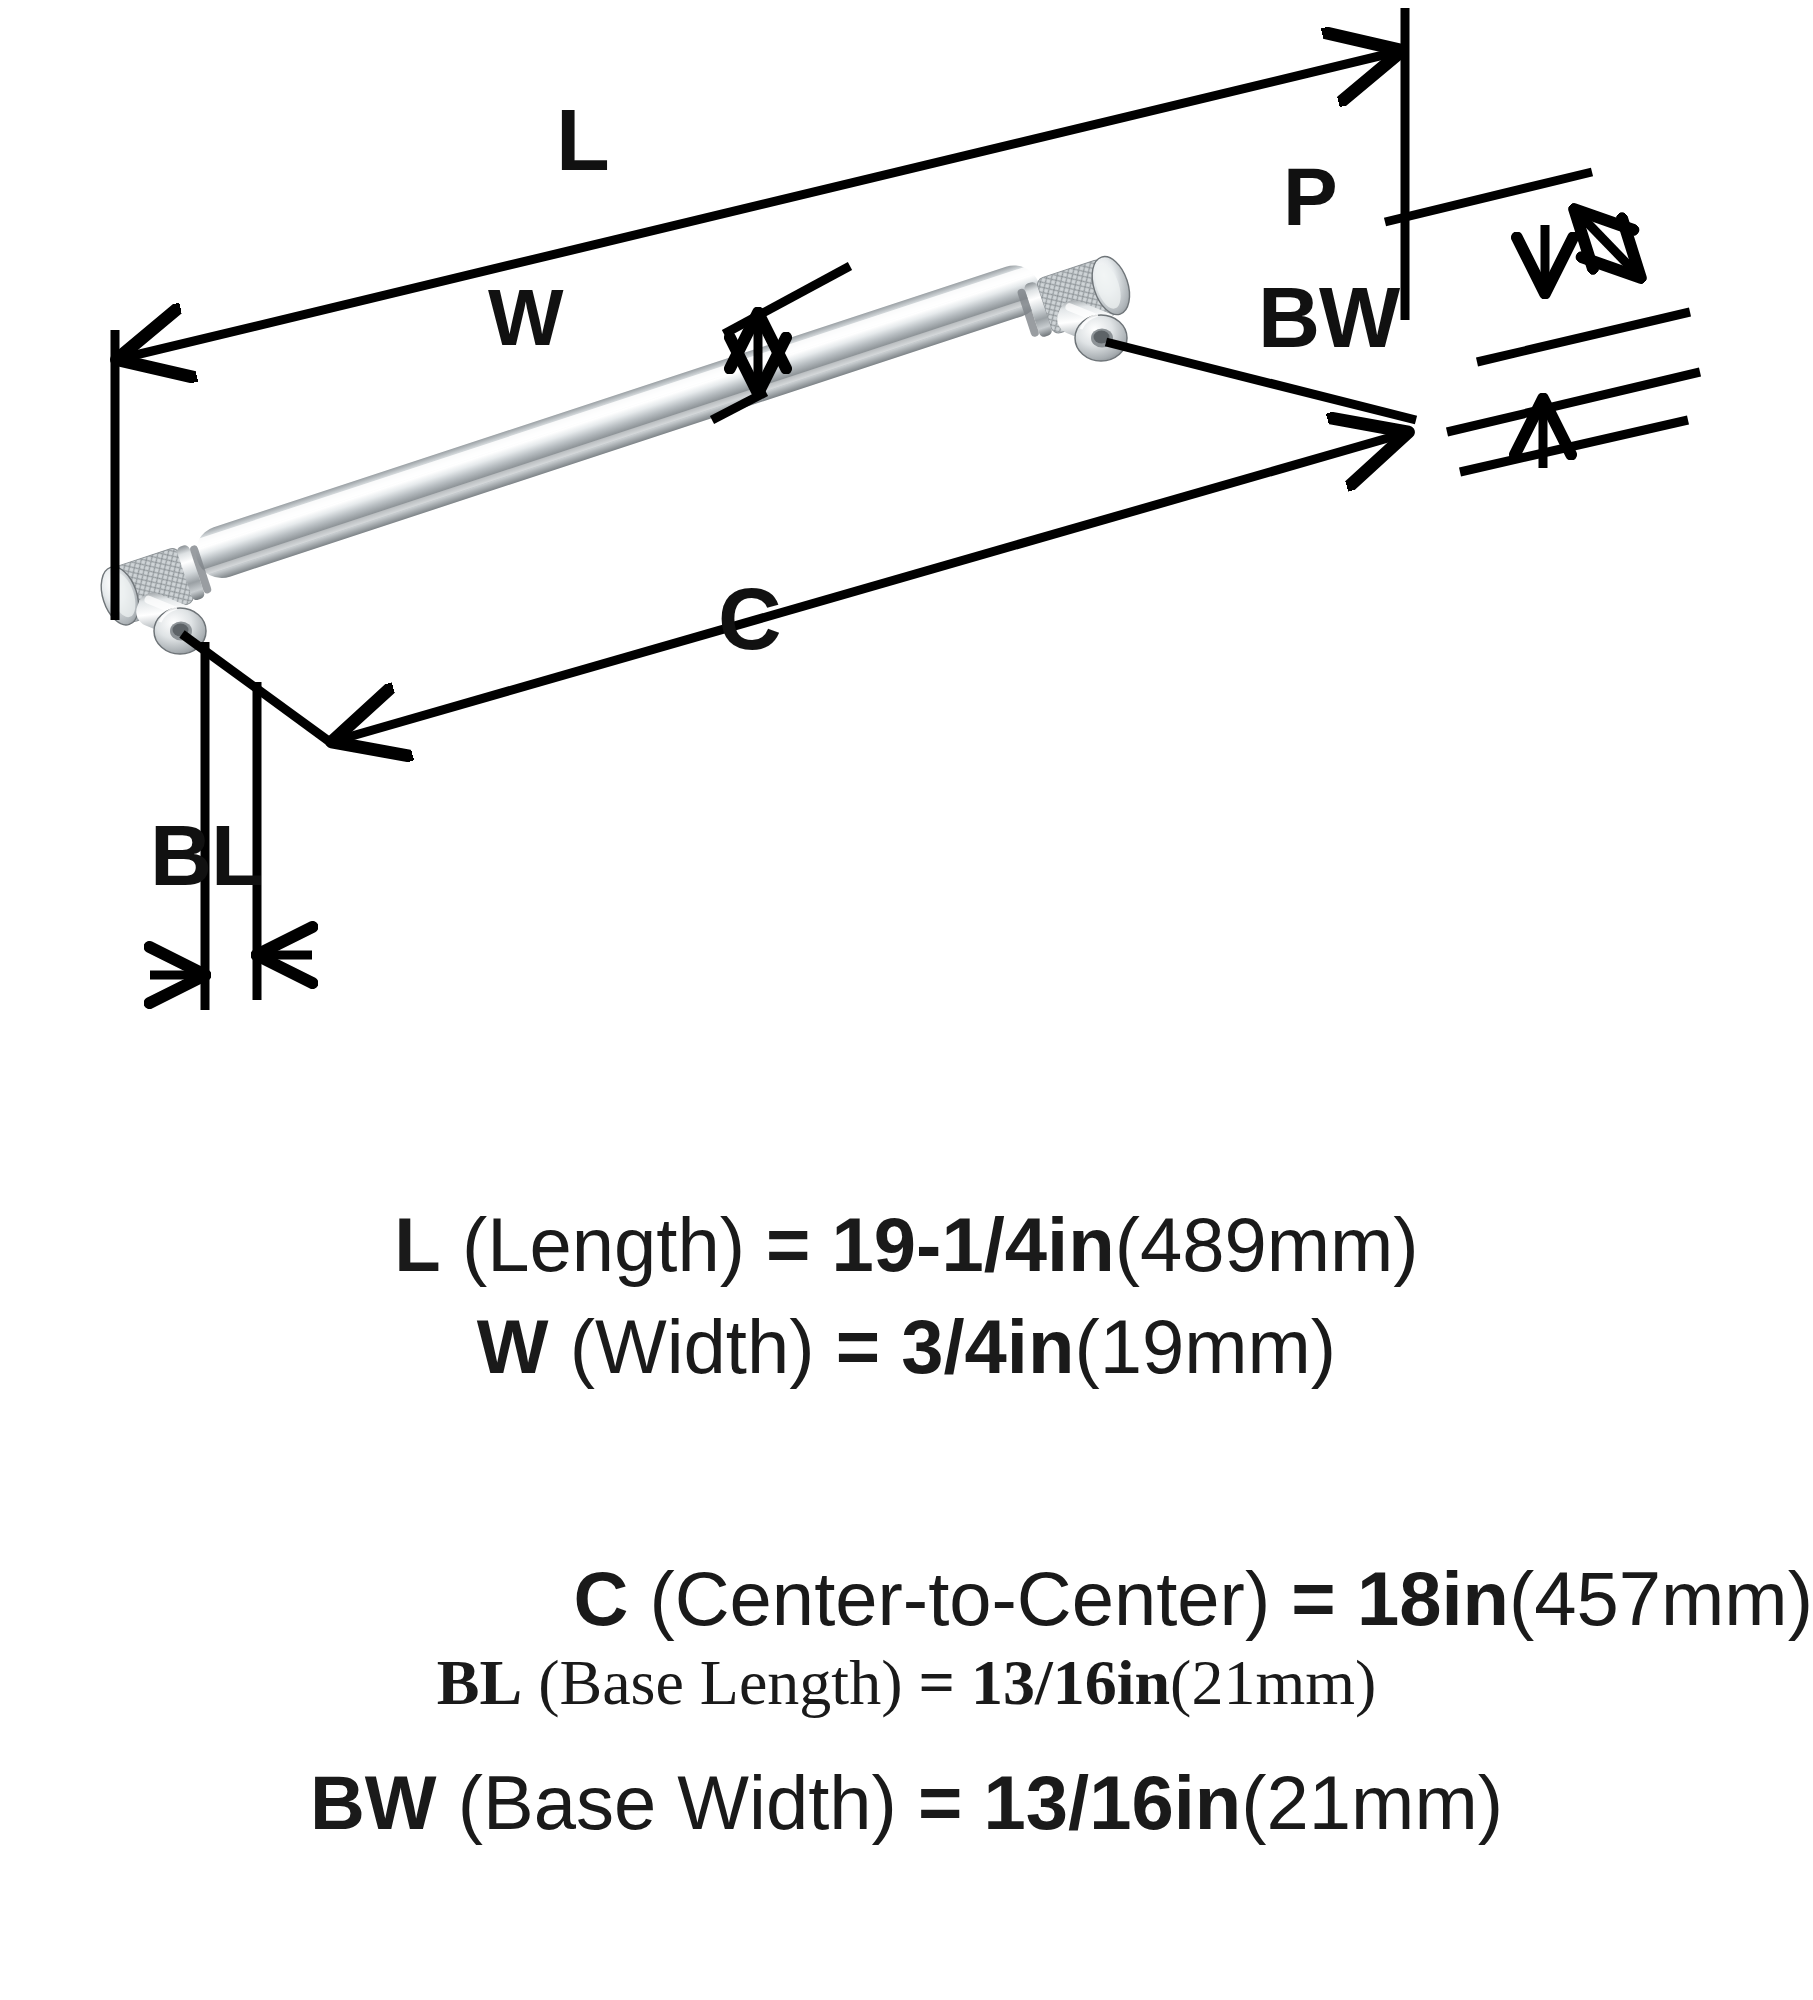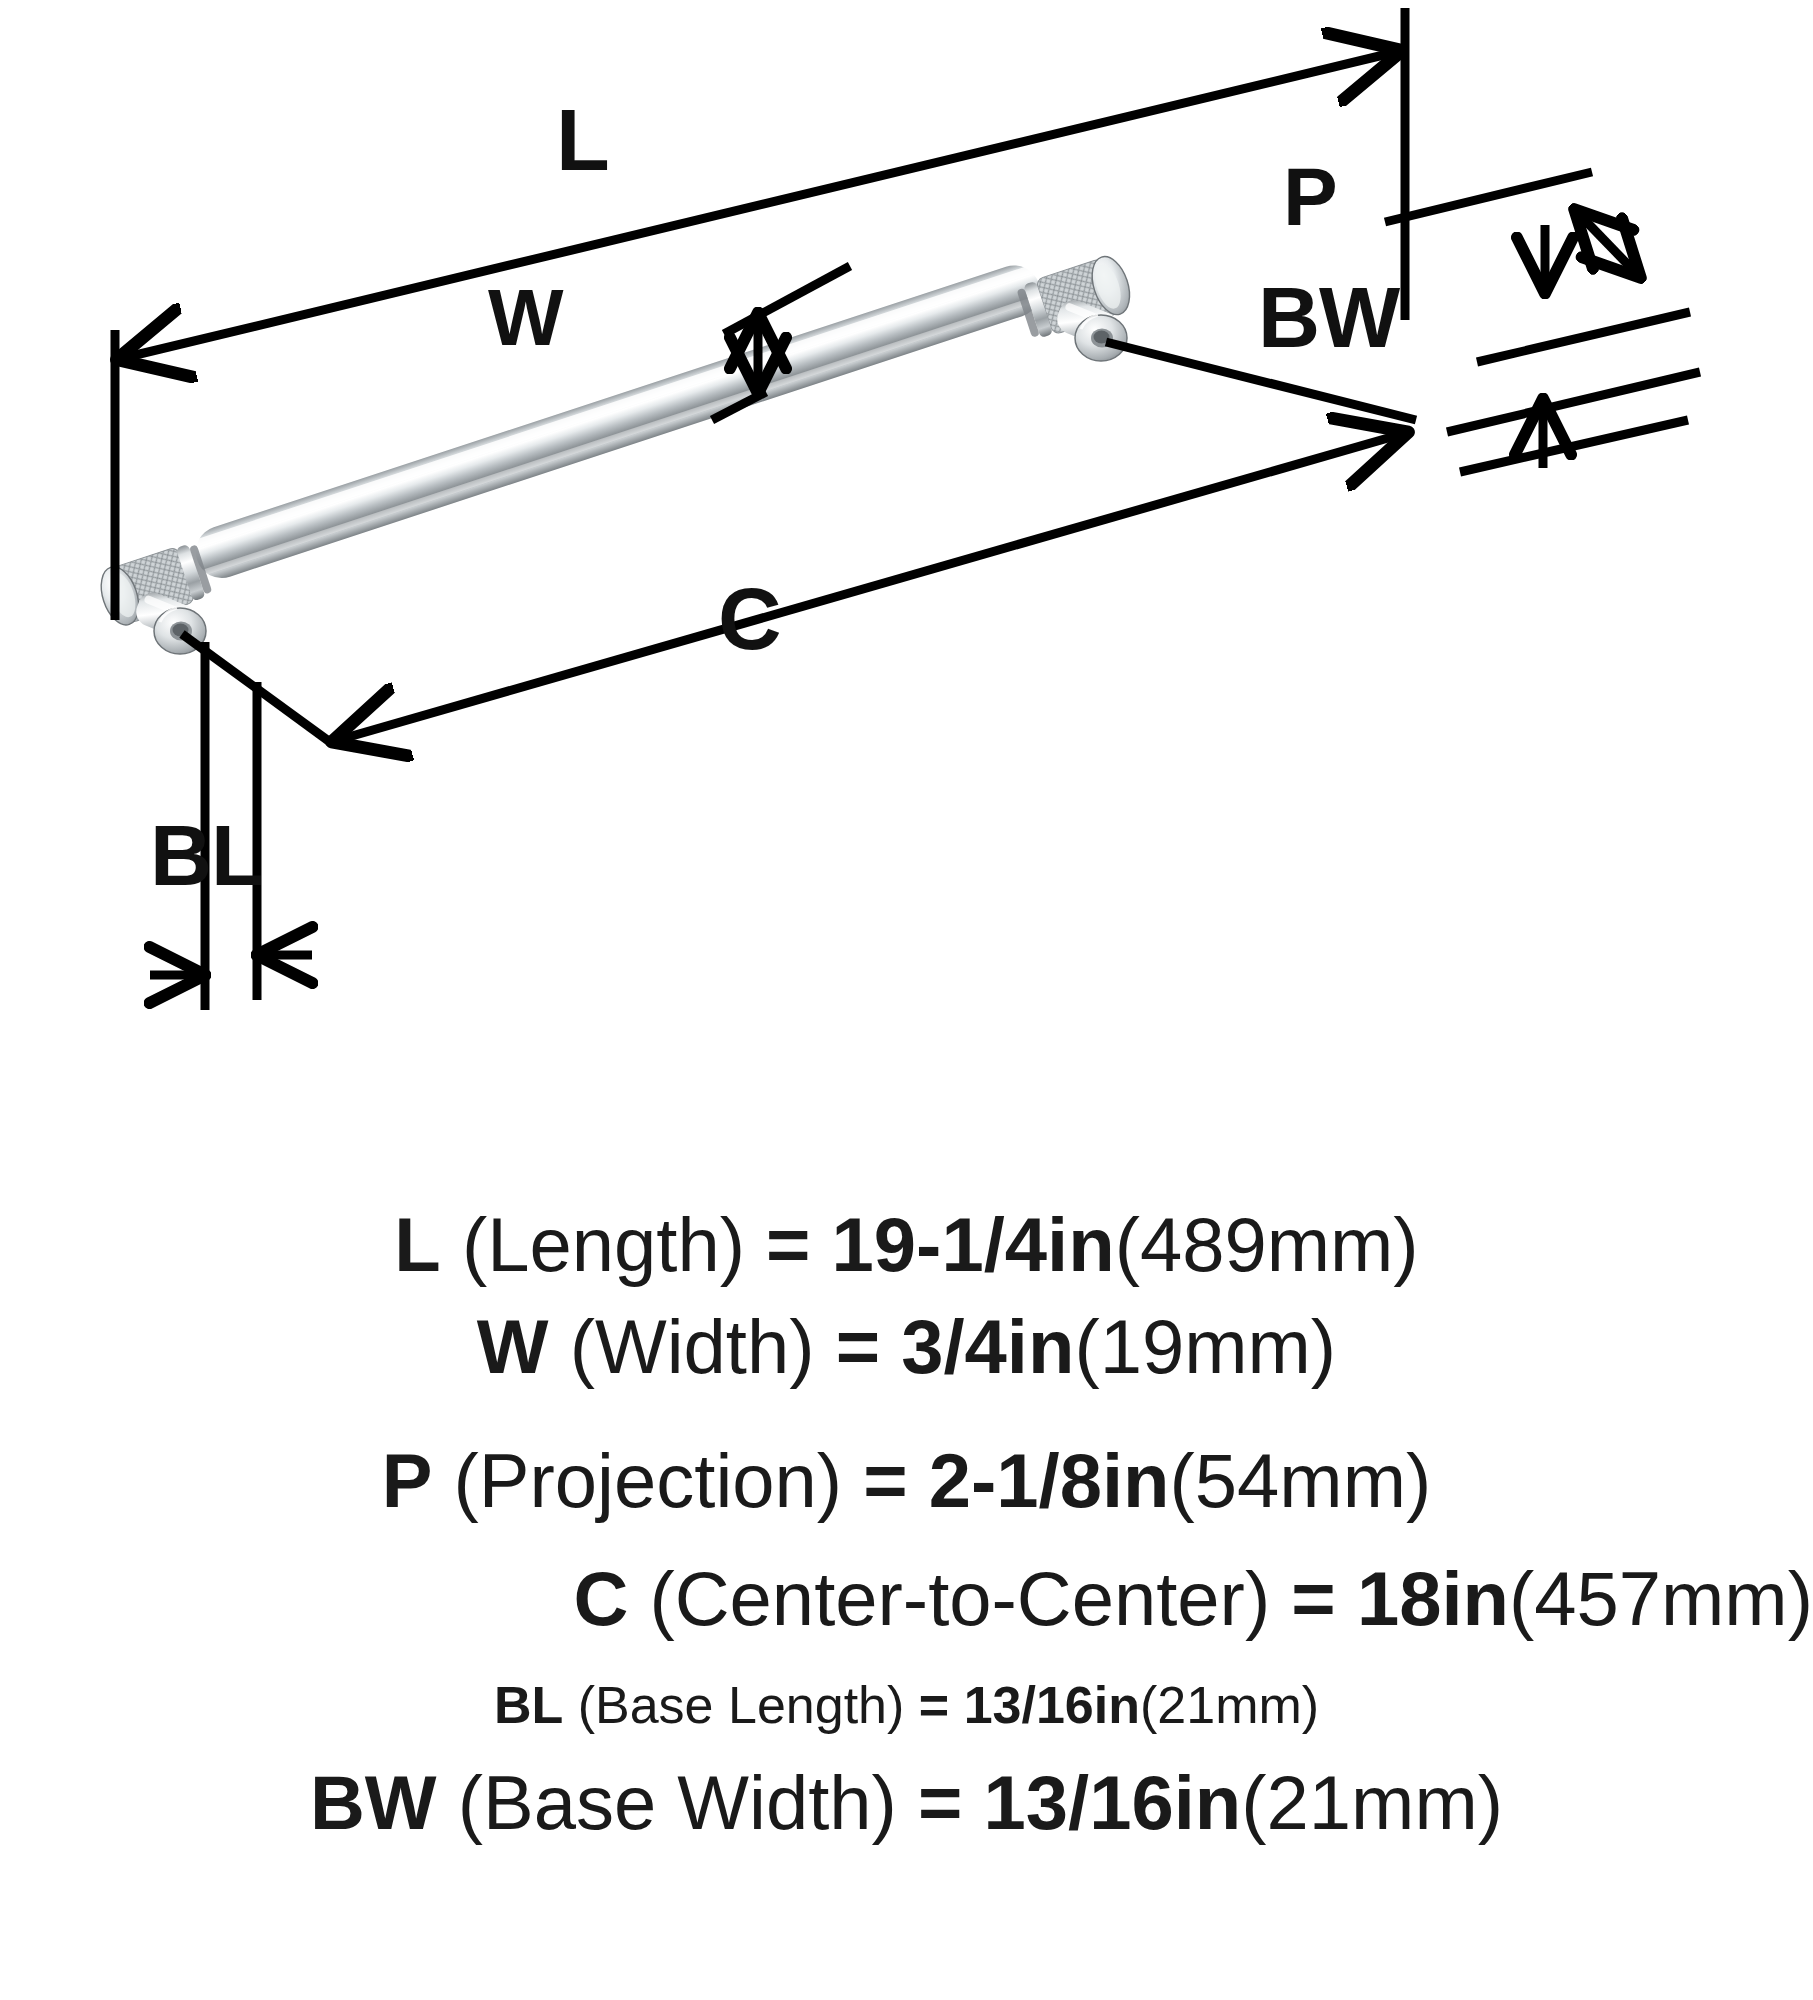--- a/index.html
+++ b/index.html
@@ -66,21 +66,21 @@
   .legend-row .key   { font-weight: bold; }
   .legend-row .desc  { font-weight: normal; }
   .legend-row .eq    { font-weight: bold; }
   .legend-row .valin { font-weight: bold; }
   .legend-row .valmm { font-weight: normal; }
 
   #legend-row-0 { top: 22px;  font-size: 76px; }
   #legend-row-1 { top: 124px; font-size: 76px; }
   #legend-row-2 { top: 258px; font-size: 76px; }
   #legend-row-3 { top: 376px; font-size: 76px; text-align: right; }
-  #legend-row-4 { top: 494px; font-size: 52px; }
+  #legend-row-4 { top: 466px; font-size: 64px; font-family: Liberation Serif, serif; }
   #legend-row-5 { top: 580px; font-size: 76px; }
 </style>
 </head>
 <body>
 
 <div id="page">
 
   <div id="diagram-area">
 
     <svg id="diagram-svg" width="1813" height="1180" viewBox="0 0 1813 1180">
@@ -277,23 +277,20 @@
   <div id="legend">
 
     <div class="legend-row" id="legend-row-0">
       <span class="key">L</span><span class="desc"> (Length)</span><span class="eq"> = </span><span class="valin">19-1/4in</span><span class="valmm">(489mm)</span>
     </div>
 
     <div class="legend-row" id="legend-row-1">
       <span class="key">W</span><span class="desc"> (Width)</span><span class="eq"> = </span><span class="valin">3/4in</span><span class="valmm">(19mm)</span>
     </div>
 
-    <div class="legend-row" id="legend-row-2">
-      <span class="key">P</span><span class="desc"> (Projection)</span><span class="eq"> = </span><span class="valin">2-1/8in</span><span class="valmm">(54mm)</span>
-    </div>
 
     <div class="legend-row" id="legend-row-3">
       <span class="key">C</span><span class="desc"> (Center-to-Center)</span><span class="eq"> = </span><span class="valin">18in</span><span class="valmm">(457mm)</span>
     </div>
 
     <div class="legend-row" id="legend-row-4">
       <span class="key">BL</span><span class="desc"> (Base Length)</span><span class="eq"> = </span><span class="valin">13/16in</span><span class="valmm">(21mm)</span>
     </div>
 
     <div class="legend-row" id="legend-row-5">

